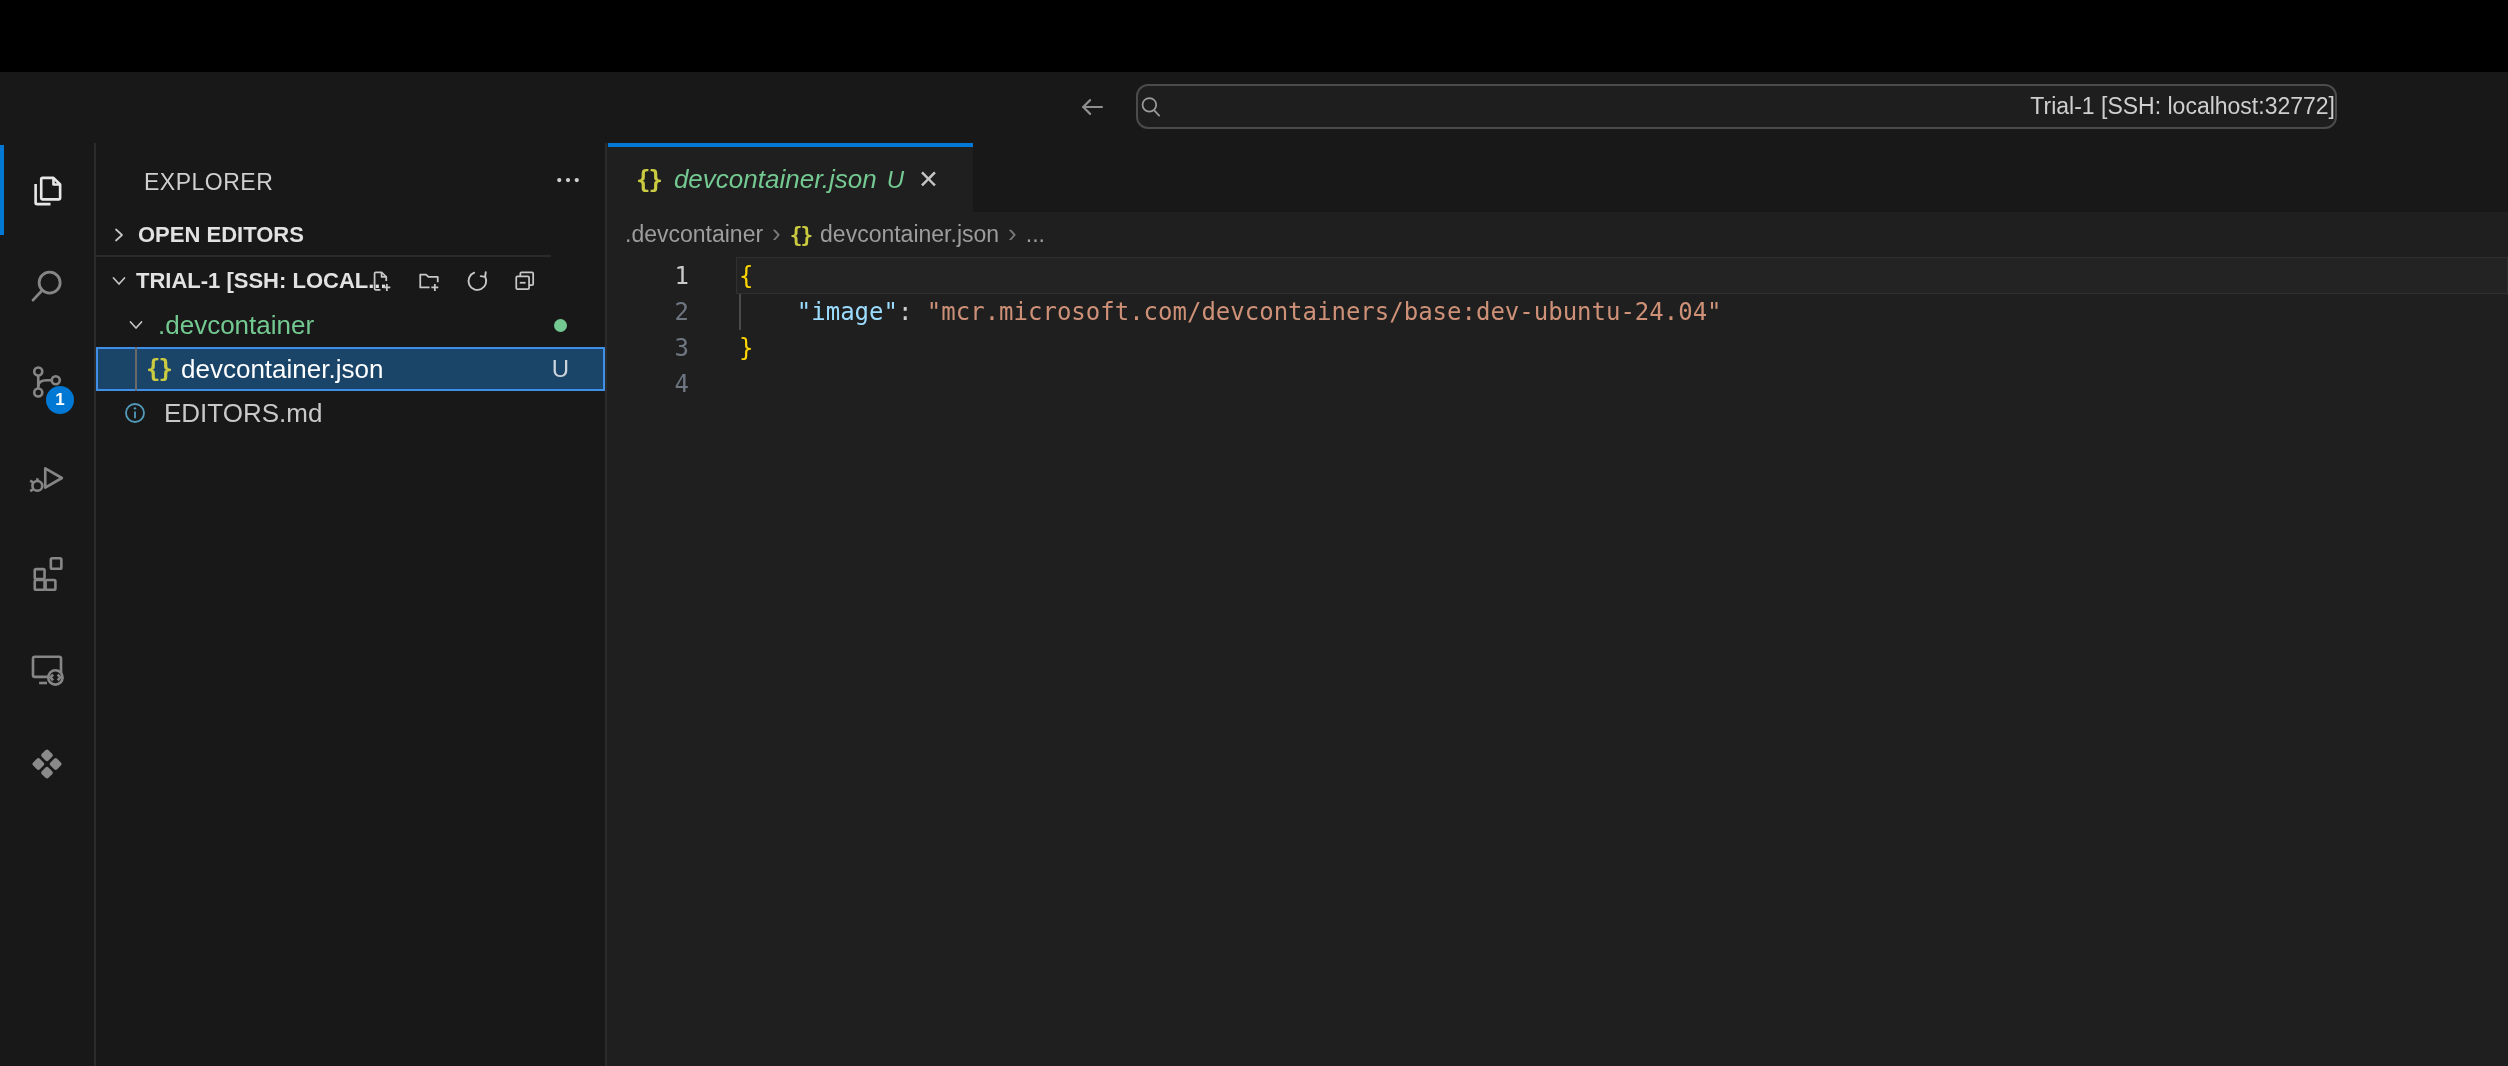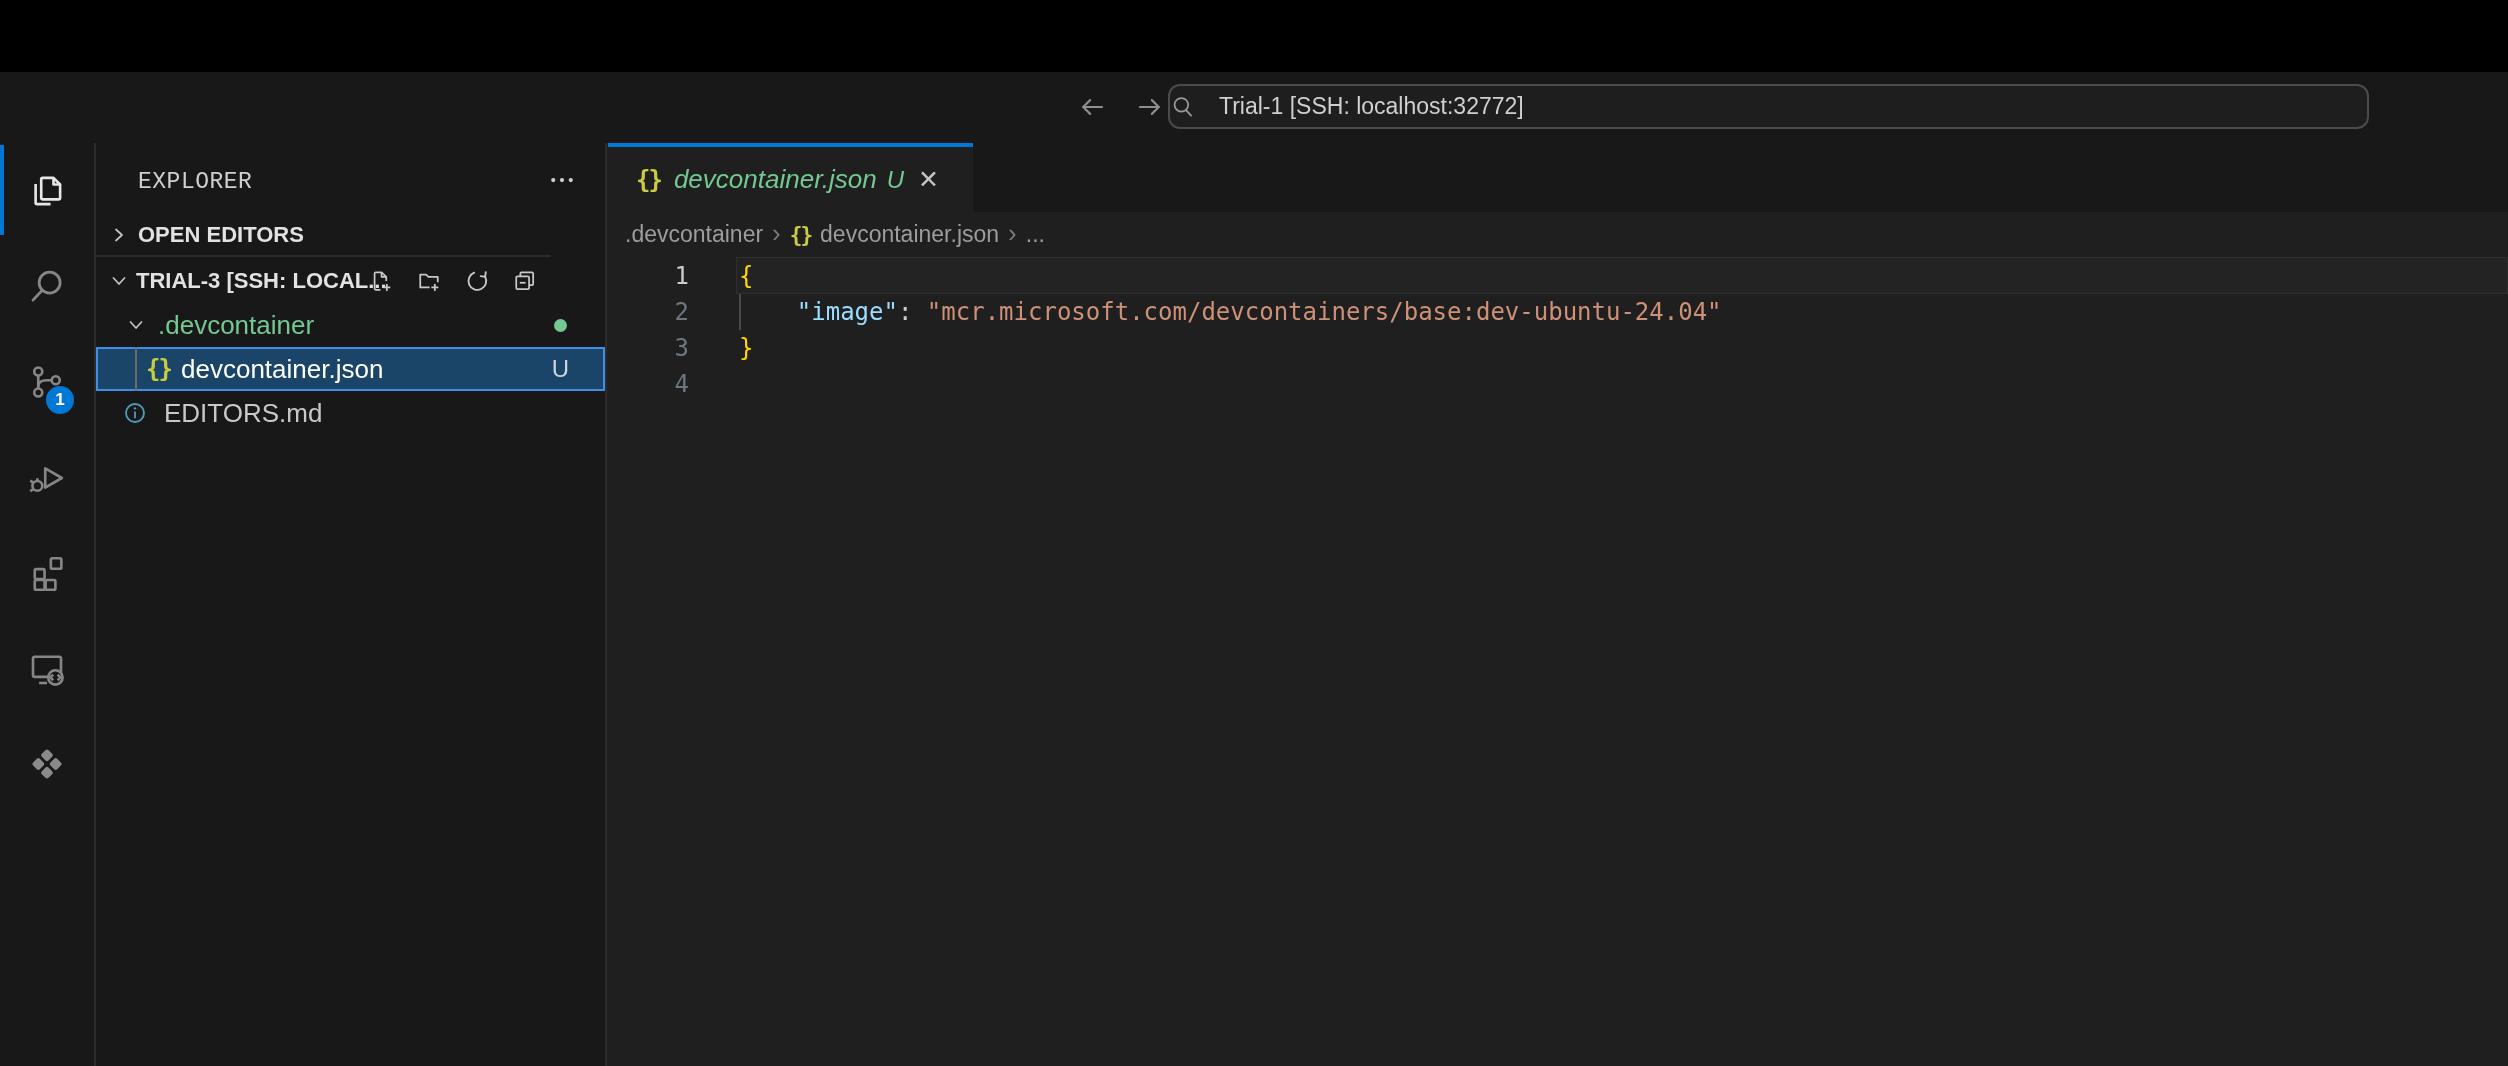--- a/index.html
+++ b/index.html
@@ -9,39 +9,39 @@
     font-family:"Liberation Sans","DejaVu Sans",sans-serif;
     background:#1f1f1f; color:#cccccc;
   }
   .abs { position:absolute; }
 
   
   .top-strip { left:0; top:0; width:2508px; height:72px; background:#000000; }
   .titlebar  { left:0; top:72px; width:2508px; height:71px; background:#181818; }
   .nav-arrow { top:20px; width:30px; height:30px; cursor:default; }
   .command-center {
-    left:1168px; top:12px; width:1201px; height:45px;
+    left:1136px; top:12px; width:1201px; height:45px;
     background:#1e1e1e; border:2px solid #4b4b4b; border-radius:12px;
-    display:flex; align-items:center; justify-content:flex-start; gap:23px;
+    display:flex; align-items:center; justify-content:space-between; gap:23px;
   }
   .command-center-text { font-size:23px; color:#cfcfcf; }
 
   
   .activitybar { left:0; top:143px; width:96px; height:923px; background:#181818; border-right:2px solid #2b2b2b; }
   .ab-indicator { left:0; top:2px; width:4px; height:90px; background:#0078d4; }
   .ab-item { left:0; width:94px; height:92px; display:flex; align-items:center; justify-content:center; }
   .ab-badge {
     left:46px; top:243px; width:28px; height:28px; border-radius:50%;
     background:#0078d4; color:#ffffff; font-size:17px; font-weight:bold;
     display:flex; align-items:center; justify-content:center; z-index:3;
   }
 
   
   .sidebar { left:96px; top:143px; width:511px; height:923px; background:#181818; border-right:2px solid #2b2b2b; }
-  .sb-header { left:2px; top:0; width:509px; height:72px;font-family:Liberation Mono, monospace; }
+  .sb-header { left:8px; top:0; width:509px; height:72px; }
   .sb-title { left:40px; top:26px; font-size:23px; letter-spacing:0.5px; color:#cfcfcf; }
   .sb-more { left:447px; top:20px; width:34px; height:34px; display:flex; align-items:center; justify-content:center; }
   .sb-row { left:0; width:455px; display:flex; align-items:center;text-decoration:underline; }
   .sb-row-oe { top:72px; height:42px; border-bottom:2px solid #2b2b2b; }
   .sb-row-ws { top:115px; height:45px; }
   .sb-chevron { position:absolute; left:13px; top:50%; transform:translateY(-50%); width:20px; height:20px; }
   .sb-section-label { position:absolute; left:40px; top:50%; transform:translateY(-50%); font-size:22px; font-weight:bold; color:#e2e2e2; white-space:nowrap; }
   .sb-row-oe .sb-section-label { left:42px; }
   .sb-actions { position:absolute; right:12px; top:50%; transform:translateY(-50%); display:flex; gap:20px; }
   .sb-action { width:28px; height:28px; display:flex; align-items:center; justify-content:center; }
@@ -210,21 +210,21 @@
       </span>
       <span class="sb-section-label">OPEN EDITORS</span>
     </div>
 
     <div class="abs sb-row sb-row-ws">
       <span class="sb-chevron">
         <svg width="20" height="20" viewBox="0 0 20 20" fill="none" stroke="#c5c5c5" stroke-width="1.7" stroke-linecap="round" stroke-linejoin="round">
             <polyline points="4.5,7 10,13 15.5,7"></polyline>
           </svg>
       </span>
-      <span class="sb-section-label">TRIAL-3 [SSH: LOCAL...</span>
+      <span class="sb-section-label">TRIAL-1 [SSH: LOCAL...</span>
       <span class="sb-actions">
         <span class="sb-action">
           <svg width="28" height="28" viewBox="0 0 24 24" fill="none" stroke="#c8c8c8" stroke-width="1.5" stroke-linejoin="round">
             <path d="M16.5 12V8.5L12.5 4.5H7.5c-.6 0-1 .4-1 1v13c0 .6.4 1 1 1h4"></path>
             <path d="M12.5 4.5v4h4"></path>
             <path d="M17 14.5v6M14 17.5h6"></path>
           </svg>
         </span>
         <span class="sb-action">
           <svg width="28" height="28" viewBox="0 0 24 24" fill="none" stroke="#c8c8c8" stroke-width="1.5" stroke-linejoin="round">

